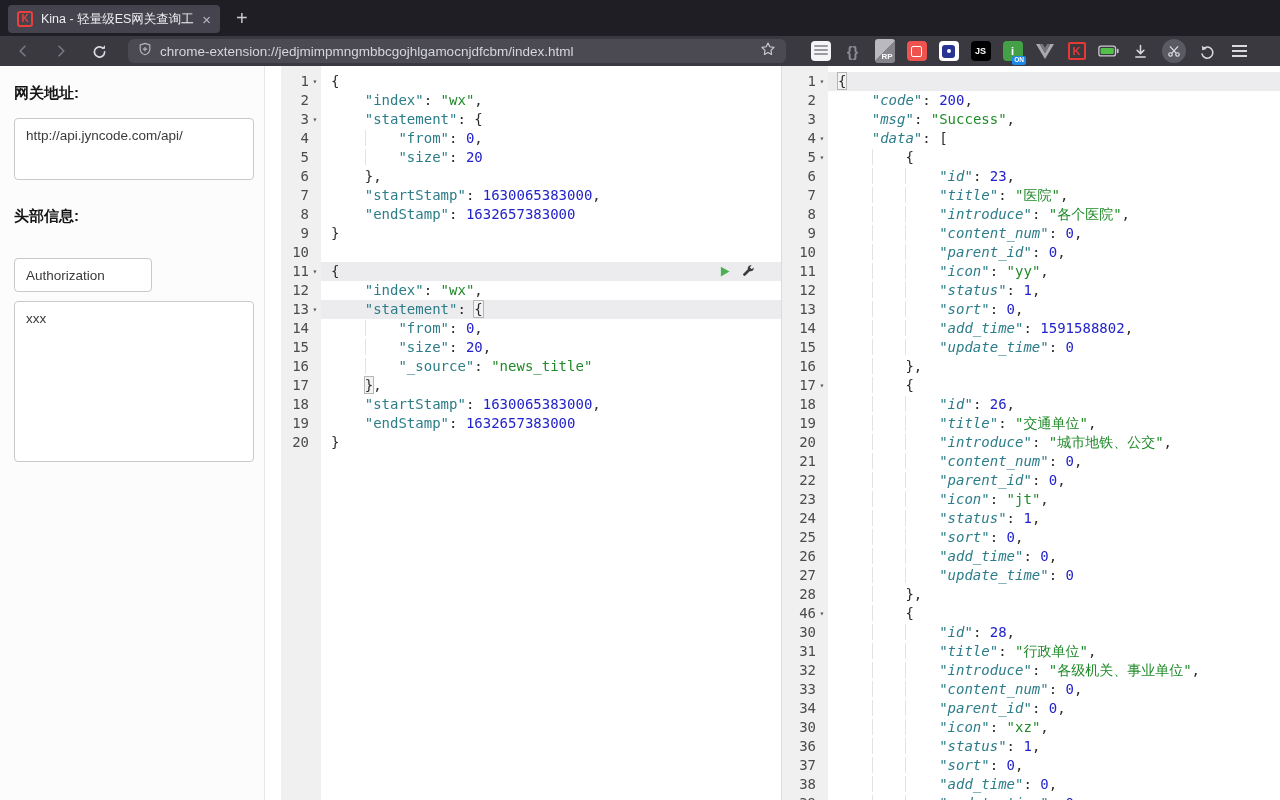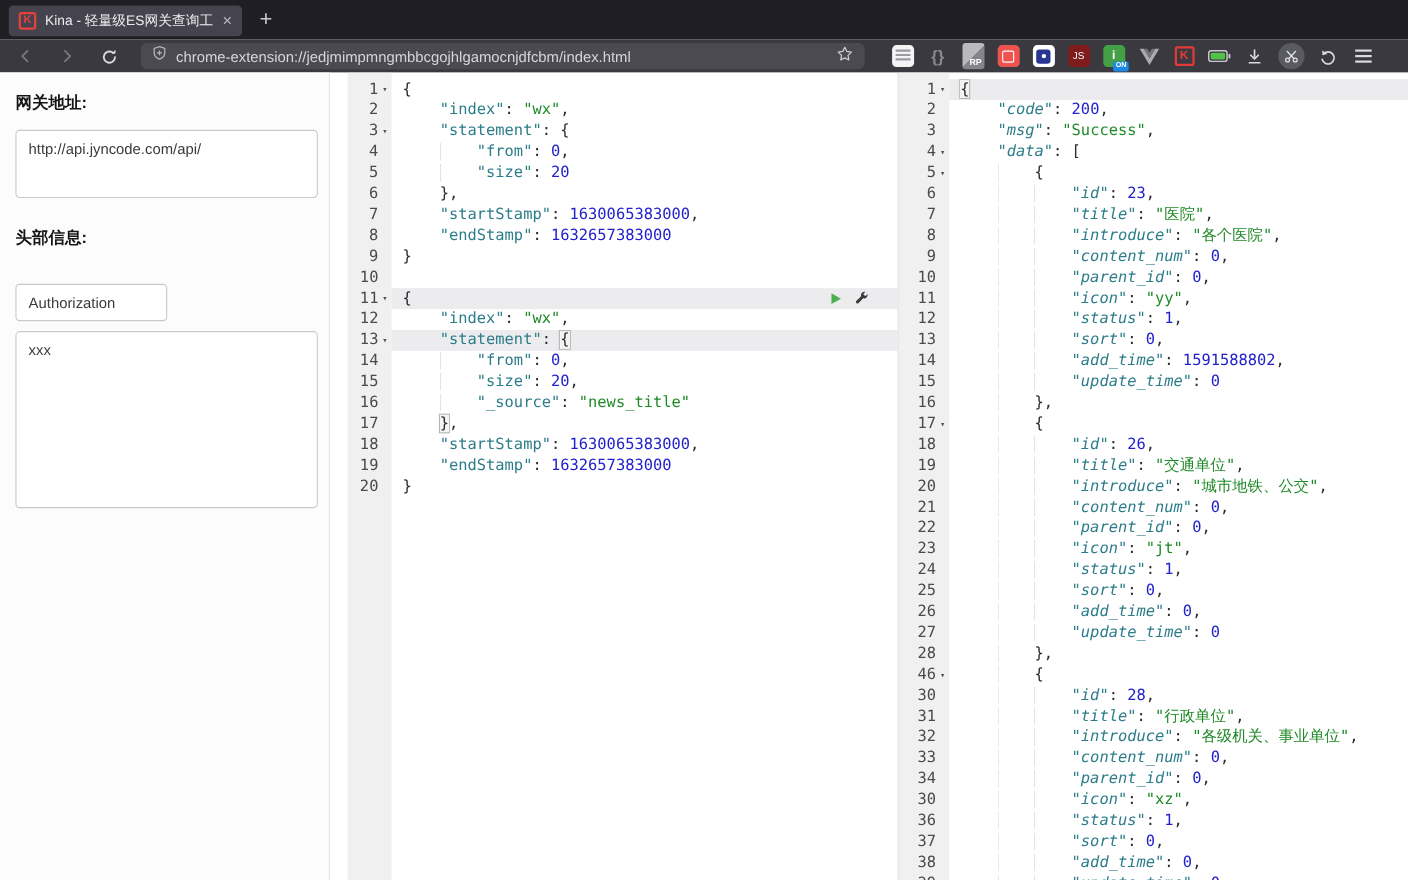--- a/index.html
+++ b/index.html
@@ -32,35 +32,35 @@
              background:linear-gradient(135deg,#b9b9be 50%,#84848a 50%);
              display:flex; align-items:flex-end; justify-content:flex-end; padding:2px; }
   .icon-redapp { width:20px; height:20px; background:#ef5350; border-radius:4px;
                  display:flex; align-items:center; justify-content:center; }
   .icon-redapp i { width:11px; height:11px; border:1.5px solid #fff; border-radius:2px; display:block; }
   .icon-bluedot { width:20px; height:20px; background:#fff; border-radius:4px;
                   display:flex; align-items:center; justify-content:center; }
   .icon-bluedot i { width:13px; height:13px; background:#283593; border-radius:3px; position:relative; display:block; }
   .icon-bluedot i::after { content:""; position:absolute; left:4.5px; top:4.5px; width:4px; height:4px;
                            background:#fff; border-radius:50%; }
-  .icon-js { width:20px; height:20px; background:#7f1d1d; border-radius:4px; color:#fff;
-             font-weight:normal; font-size:9px; display:flex; align-items:center; justify-content:center; }
+  .icon-js { width:20px; height:20px; background:#000000; border-radius:4px; color:#fff;
+             font-weight:bold; font-size:9px; display:flex; align-items:center; justify-content:center; }
   .icon-on { width:20px; height:20px; background:#43a047; border-radius:4px; color:#fff;
              font-weight:bold; font-size:11px; display:flex; align-items:center; justify-content:center; }
   .icon-kina { width:18px; height:18px; border:2px solid #e53935; border-radius:2px; color:#e53935;
                font-weight:bold; font-size:11px; display:flex; align-items:center; justify-content:center; }
   .icon-scissors { width:24px; height:24px; border-radius:50%; background:#5a5a62;
                    display:flex; align-items:center; justify-content:center; }
   .icon-menu { display:flex; flex-direction:column; gap:3px; }
   .icon-menu i { width:15px; height:2px; background:#d9d9de; display:block; }
 
   
   .content { display:flex; height:734px; background:#fff; }
 
-  .sidebar { width:300px; flex:none; border-right:1px solid #e6e6e6; background:#fcfcfc;
+  .sidebar { width:265px; flex:none; border-right:1px solid #e6e6e6; background:#fcfcfc;
              padding:18px 10px 8px 14px; }
   .side-label { display:block; font-size:15px; font-weight:bold; color:#151515; margin-bottom:15px; }
   .field { border:1px solid #c9c9c9; border-radius:4px; background:#fff; color:#3a3a3a;
            font-size:13.5px; font-family:"Liberation Sans",sans-serif; padding:9px 11px;
            outline:none; resize:none; display:block; }
   .gw-box { width:100%; height:62px; margin-bottom:27px; }
   .auth-input { width:138px; height:34px; margin-bottom:9px;margin-top:32px; }
   .xxx-box { width:100%; height:161px; }
 
   .panel { position:relative; overflow:hidden; padding-top:6px; }

